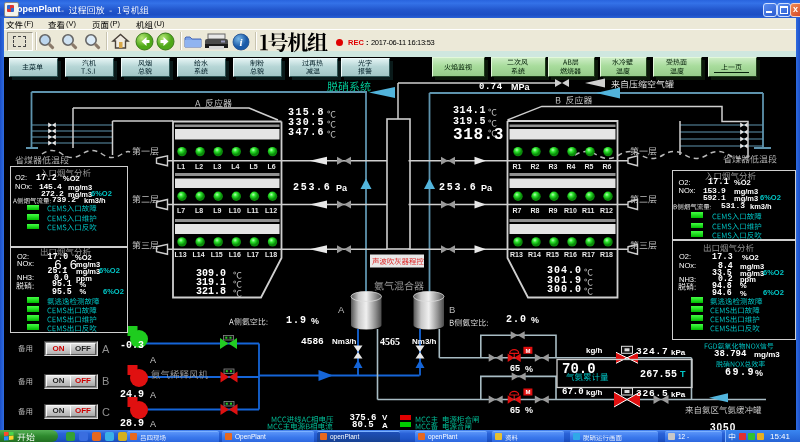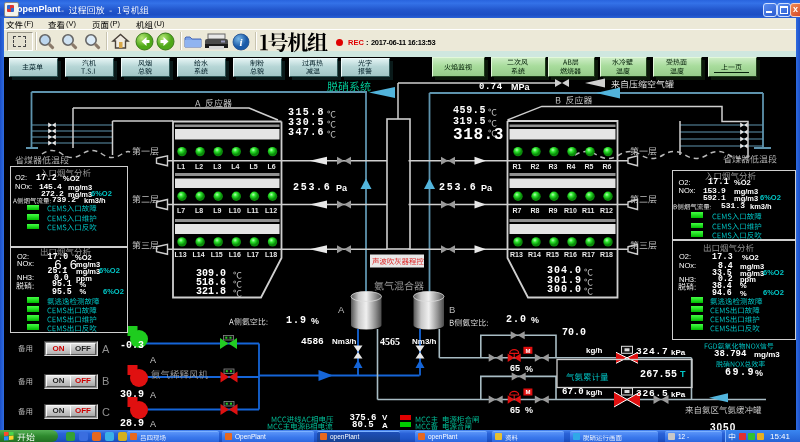--- a/index.html
+++ b/index.html
@@ -64,21 +64,21 @@
       <g fill="#000000" transform="translate(0,20.2) scale(0.021000,-0.021000)">
         <use href="#s0031" x="0"></use>
         <use href="#s53F7" x="406"></use>
         <use href="#s673A" x="1346"></use>
         <use href="#s7EC4" x="2286"></use>
       </g>
     </svg>
     <div class="a" style="left:336px;top:39px;width:7px;height:7px;border-radius:50%;background:#e00000"></div>
     <div class="a" style="left:348px;top:38.5px;font-family:'Liberation Sans',sans-serif;font-size:7.5px;color:#e00000;font-weight:bold;line-height:1;white-space:nowrap">REC</div>
     <div class="a" style="left:366px;top:38.5px;font-family:'Liberation Sans',sans-serif;font-size:7.5px;color:#000;font-weight:bold;line-height:1;white-space:nowrap">:</div>
-    <div class="a" style="left:371px;top:38.5px;font-family:'Liberation Sans',sans-serif;font-size:7.5px;color:#000;font-weight:bold;letter-spacing:-0.3px;line-height:1;white-space:nowrap">2017-06-11 16:13:53</div>
+    <div class="a" style="left:371px;top:38.5px;font-family:'Liberation Sans',sans-serif;font-size:7.5px;color:#000;font-weight:normal;letter-spacing:-0.3px;line-height:1;white-space:nowrap">2017-06-11 16:13:53</div>
     <div class="a" style="left:0;top:18px;width:4px;height:412px;background:linear-gradient(90deg,#1c50c8,#2f6be0)"></div>
     <div class="a" style="left:796px;top:18px;width:4px;height:412px;background:linear-gradient(90deg,#2f6be0,#1c50c8)"></div>
     <div class="a" style="left:4px;top:57px;width:792px;height:373px;background:#000"></div>
     <div class="a" style="left:7px;top:32px;width:24px;height:17px;background:#e4e1d0;border:1px solid;border-color:#9a9788 #fff #fff #9a9788"></div>
     <div class="a" style="left:13px;top:36px;width:11px;height:9px;border:1.5px dashed #444"></div>
     <svg class="a" style="left:38px;top:33px" width="17" height="17" viewBox="0 0 17 17">
       <circle cx="7" cy="7" r="5.2" fill="#bcd6ee" stroke="#666" stroke-width="1.6"></circle>
       <rect x="10.5" y="10.5" width="6.5" height="3" rx="1" transform="rotate(45 12 12)" fill="#8a7a6a"></rect>
     </svg>
     <svg class="a" style="left:61px;top:33px" width="17" height="17" viewBox="0 0 17 17">
@@ -793,21 +793,21 @@
     <div class="a" style="left:679px;top:275.5px;font-family:'Liberation Sans',sans-serif;font-size:7.5px;color:#fff;font-weight:normal;line-height:1;white-space:nowrap">NH3:</div>
     <div class="a" style="left:718px;top:275px;font-family:'Liberation Mono',monospace;font-size:8.2px;color:#fff;font-weight:bold;line-height:1;white-space:nowrap">0.2</div>
     <div class="a" style="left:740px;top:276px;font-family:'Liberation Sans',sans-serif;font-size:7.5px;color:#fff;font-weight:bold;line-height:1;white-space:nowrap">ppm</div>
     <svg style="position:absolute;left:678px;top:282px;overflow:visible" width="18" height="10">
       <g fill="#fff" transform="translate(0,7.7) scale(0.008000,-0.008000)">
         <use href="#g8131" x="0"></use>
         <use href="#g785D" x="1000"></use>
         <use href="#g003A" x="2000"></use>
       </g>
     </svg>
-    <div class="a" style="left:712px;top:281.5px;font-family:'Liberation Mono',monospace;font-size:8.2px;color:#fff;font-weight:bold;line-height:1;white-space:nowrap">38.4</div>
+    <div class="a" style="left:712px;top:281.5px;font-family:'Liberation Mono',monospace;font-size:8.2px;color:#fff;font-weight:bold;line-height:1;white-space:nowrap">94.8</div>
     <div class="a" style="left:740px;top:282.3px;font-family:'Liberation Sans',sans-serif;font-size:7.5px;color:#fff;font-weight:bold;line-height:1;white-space:nowrap">%</div>
     <div class="a" style="left:712px;top:289px;font-family:'Liberation Mono',monospace;font-size:8.2px;color:#fff;font-weight:bold;line-height:1;white-space:nowrap">94.6</div>
     <div class="a" style="left:740px;top:289.8px;font-family:'Liberation Sans',sans-serif;font-size:7.5px;color:#fff;font-weight:bold;line-height:1;white-space:nowrap">%</div>
     <div class="a" style="left:763px;top:288.5px;font-family:'Liberation Sans',sans-serif;font-size:7.5px;color:#00c8c8;font-weight:bold;line-height:1;white-space:nowrap">6%O2</div>
     <div class="a" style="left:690.5px;top:297px;width:12px;height:5.5px;background:linear-gradient(180deg,#44ff44,#00bb00);"></div>
     <svg style="position:absolute;left:710px;top:296.7px;overflow:visible" width="52" height="9">
       <g fill="#00c8c8" transform="translate(0,7.2) scale(0.007500,-0.007500)">
         <use href="#g6C28" x="0"></use>
         <use href="#g9003" x="1000"></use>
         <use href="#g9038" x="2000"></use>
@@ -956,21 +956,21 @@
       <g fill="#c8c8c8" transform="translate(0,8.6) scale(0.009000,-0.009000)">
         <use href="#g2103" x="0"></use>
       </g>
     </svg>
     <div class="a" style="left:288px;top:127.5px;font-family:'Liberation Mono',monospace;font-size:10px;color:#fff;font-weight:bold;letter-spacing:1.4px;line-height:1;white-space:nowrap">347.6</div>
     <svg style="position:absolute;left:327px;top:128.5px;overflow:visible" width="9" height="11">
       <g fill="#c8c8c8" transform="translate(0,8.6) scale(0.009000,-0.009000)">
         <use href="#g2103" x="0"></use>
       </g>
     </svg>
-    <div class="a" style="left:453px;top:106.0px;font-family:'Liberation Mono',monospace;font-size:10px;color:#fff;font-weight:bold;letter-spacing:0.6px;line-height:1;white-space:nowrap">459.5</div>
+    <div class="a" style="left:453px;top:106.0px;font-family:'Liberation Mono',monospace;font-size:10px;color:#fff;font-weight:bold;letter-spacing:0.6px;line-height:1;white-space:nowrap">314.1</div>
     <svg style="position:absolute;left:488px;top:107.0px;overflow:visible" width="9" height="11">
       <g fill="#c8c8c8" transform="translate(0,8.6) scale(0.009000,-0.009000)">
         <use href="#g2103" x="0"></use>
       </g>
     </svg>
     <div class="a" style="left:453px;top:116.5px;font-family:'Liberation Mono',monospace;font-size:10px;color:#fff;font-weight:bold;letter-spacing:0.6px;line-height:1;white-space:nowrap">319.5</div>
     <svg style="position:absolute;left:488px;top:117.5px;overflow:visible" width="9" height="11">
       <g fill="#c8c8c8" transform="translate(0,8.6) scale(0.009000,-0.009000)">
         <use href="#g2103" x="0"></use>
       </g>
@@ -1062,21 +1062,21 @@
     <div class="a" style="left:293px;top:182.5px;font-family:'Liberation Mono',monospace;font-size:10px;color:#fff;font-weight:bold;letter-spacing:1.7px;line-height:1;white-space:nowrap">253.6</div>
     <div class="a" style="left:336px;top:183.5px;font-family:'Liberation Sans',sans-serif;font-size:9px;color:#fff;font-weight:bold;line-height:1;white-space:nowrap">Pa</div>
     <div class="a" style="left:439px;top:182.5px;font-family:'Liberation Mono',monospace;font-size:10px;color:#fff;font-weight:bold;letter-spacing:1.7px;line-height:1;white-space:nowrap">253.6</div>
     <div class="a" style="left:481px;top:183.5px;font-family:'Liberation Sans',sans-serif;font-size:9px;color:#fff;font-weight:bold;line-height:1;white-space:nowrap">Pa</div>
     <div class="a" style="left:196px;top:268.5px;font-family:'Liberation Mono',monospace;font-size:10px;color:#fff;font-weight:bold;line-height:1;white-space:nowrap">309.0</div>
     <svg style="position:absolute;left:233px;top:269.5px;overflow:visible" width="9" height="11">
       <g fill="#c8c8c8" transform="translate(0,8.6) scale(0.009000,-0.009000)">
         <use href="#g2103" x="0"></use>
       </g>
     </svg>
-    <div class="a" style="left:196px;top:277.8px;font-family:'Liberation Mono',monospace;font-size:10px;color:#fff;font-weight:bold;line-height:1;white-space:nowrap">518.6</div>
+    <div class="a" style="left:196px;top:277.8px;font-family:'Liberation Mono',monospace;font-size:10px;color:#fff;font-weight:bold;line-height:1;white-space:nowrap">319.1</div>
     <svg style="position:absolute;left:233px;top:278.8px;overflow:visible" width="9" height="11">
       <g fill="#c8c8c8" transform="translate(0,8.6) scale(0.009000,-0.009000)">
         <use href="#g2103" x="0"></use>
       </g>
     </svg>
     <div class="a" style="left:196px;top:287.1px;font-family:'Liberation Mono',monospace;font-size:10px;color:#fff;font-weight:bold;line-height:1;white-space:nowrap">321.8</div>
     <svg style="position:absolute;left:233px;top:288.1px;overflow:visible" width="9" height="11">
       <g fill="#c8c8c8" transform="translate(0,8.6) scale(0.009000,-0.009000)">
         <use href="#g2103" x="0"></use>
       </g>
@@ -1142,21 +1142,21 @@
         <use href="#g6BD4" x="3657"></use>
         <use href="#g003A" x="4657"></use>
       </g>
     </svg>
     <div class="a" style="left:506px;top:314.5px;font-family:'Liberation Mono',monospace;font-size:10px;color:#fff;font-weight:bold;letter-spacing:1px;line-height:1;white-space:nowrap">2.0</div>
     <div class="a" style="left:531px;top:315.5px;font-family:'Liberation Sans',sans-serif;font-size:9px;color:#fff;font-weight:bold;line-height:1;white-space:nowrap">%</div>
     <div class="a" style="left:301px;top:336.5px;font-family:'Liberation Mono',monospace;font-size:9.5px;color:#fff;font-weight:bold;line-height:1;white-space:nowrap">4586</div>
     <div class="a" style="left:332px;top:337.5px;font-family:'Liberation Sans',sans-serif;font-size:8px;color:#fff;font-weight:bold;line-height:1;white-space:nowrap">Nm3/h</div>
     <div class="a" style="left:380px;top:336.5px;font-family:Liberation Serif, serif;font-size:10px;color:#fff;font-weight:bold;line-height:1;white-space:nowrap">4565</div>
     <div class="a" style="left:412px;top:337.5px;font-family:'Liberation Sans',sans-serif;font-size:8px;color:#fff;font-weight:bold;line-height:1;white-space:nowrap">Nm3/h</div>
-    <div class="a" style="left:562px;top:328px;font-family:'Liberation Mono',monospace;font-size:10px;color:#fff;font-weight:bold;line-height:1;white-space:nowrap">70.0</div>
+    <div class="a" style="left:562px;top:362px;font-family:'Liberation Mono',monospace;font-size:14px;color:#fff;font-weight:bold;line-height:1;white-space:nowrap">70.0</div>
     <div class="a" style="left:586px;top:346.5px;font-family:'Liberation Sans',sans-serif;font-size:8px;color:#fff;font-weight:bold;line-height:1;white-space:nowrap">kg/h</div>
     <div class="a" style="left:636px;top:346.5px;font-family:'Liberation Mono',monospace;font-size:9.5px;color:#fff;font-weight:bold;letter-spacing:0.8px;line-height:1;white-space:nowrap">324.7</div>
     <div class="a" style="left:671px;top:349px;font-family:'Liberation Sans',sans-serif;font-size:8px;color:#fff;font-weight:bold;line-height:1;white-space:nowrap">kPa</div>
     <div class="a" style="left:510px;top:364px;font-family:'Liberation Sans',sans-serif;font-size:9px;color:#fff;font-weight:bold;line-height:1;white-space:nowrap">65</div>
     <div class="a" style="left:525px;top:364.5px;font-family:'Liberation Sans',sans-serif;font-size:9px;color:#fff;font-weight:bold;line-height:1;white-space:nowrap">%</div>
     <svg style="position:absolute;left:566px;top:372px;overflow:visible" width="42" height="11">
       <g fill="#00c8c8" transform="translate(0,8.2) scale(0.008500,-0.008500)">
         <use href="#g6C14" x="0"></use>
         <use href="#g6C28" x="1000"></use>
         <use href="#g7D2F" x="2000"></use>
@@ -1190,21 +1190,21 @@
         <use href="#g6C28" x="0"></use>
         <use href="#g6C14" x="1000"></use>
         <use href="#g7A00" x="2000"></use>
         <use href="#g91CA" x="3000"></use>
         <use href="#g98CE" x="4000"></use>
         <use href="#g673A" x="5000"></use>
       </g>
     </svg>
     <div class="a" style="left:120px;top:341px;font-family:'Liberation Mono',monospace;font-size:10px;color:#fff;font-weight:bold;line-height:1;white-space:nowrap">-0.3</div>
     <div class="a" style="left:150px;top:355.5px;font-family:'Liberation Sans',sans-serif;font-size:9px;color:#c8c8c8;font-weight:normal;line-height:1;white-space:nowrap">A</div>
-    <div class="a" style="left:120px;top:389.5px;font-family:'Liberation Mono',monospace;font-size:10px;color:#fff;font-weight:bold;line-height:1;white-space:nowrap">30.9</div>
+    <div class="a" style="left:120px;top:389.5px;font-family:'Liberation Mono',monospace;font-size:10px;color:#fff;font-weight:bold;line-height:1;white-space:nowrap">24.9</div>
     <div class="a" style="left:150px;top:390.5px;font-family:'Liberation Sans',sans-serif;font-size:9px;color:#c8c8c8;font-weight:normal;line-height:1;white-space:nowrap">A</div>
     <div class="a" style="left:120px;top:418.5px;font-family:'Liberation Mono',monospace;font-size:10px;color:#fff;font-weight:bold;line-height:1;white-space:nowrap">28.9</div>
     <div class="a" style="left:150px;top:419.5px;font-family:'Liberation Sans',sans-serif;font-size:9px;color:#c8c8c8;font-weight:normal;line-height:1;white-space:nowrap">A</div>
     <svg style="position:absolute;left:271px;top:414.5px;overflow:visible" width="63" height="9">
       <g fill="#00c49c" transform="translate(0,7.2) scale(0.007500,-0.007500)">
         <use href="#g004D" x="0"></use>
         <use href="#g0043" x="812"></use>
         <use href="#g0043" x="1450"></use>
         <use href="#g8FDB" x="2088"></use>
         <use href="#g7EBF" x="3088"></use>

